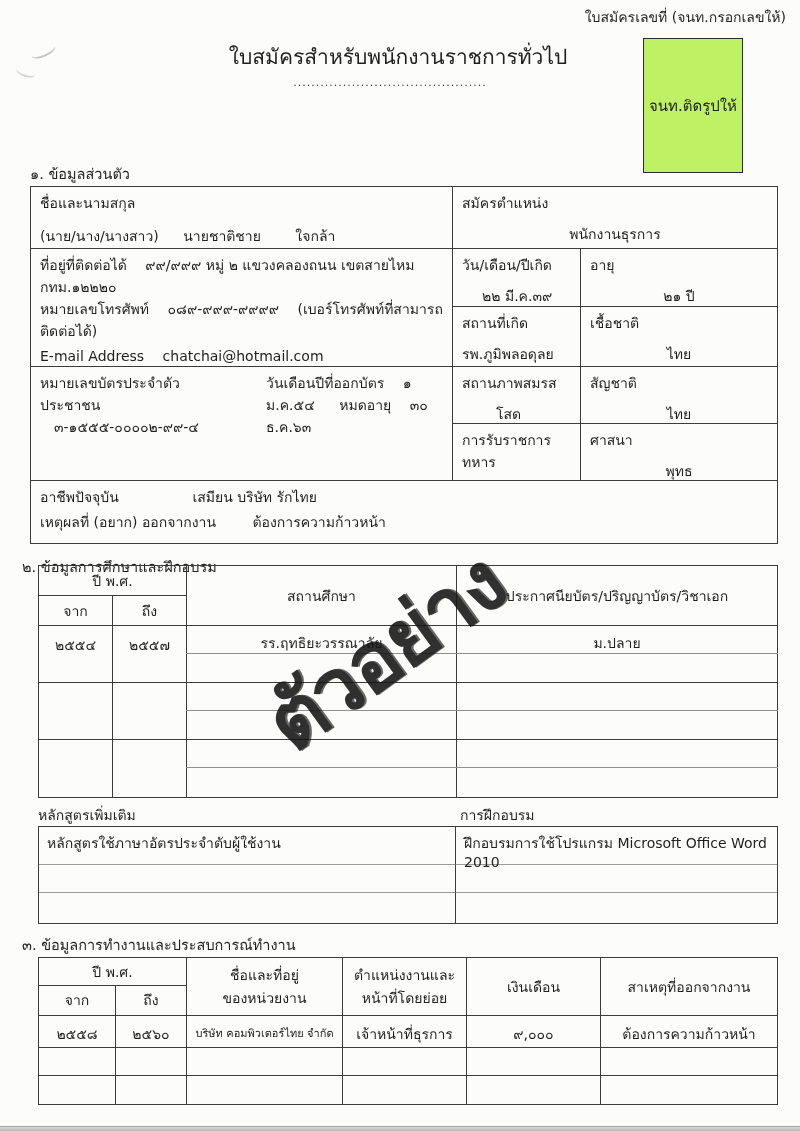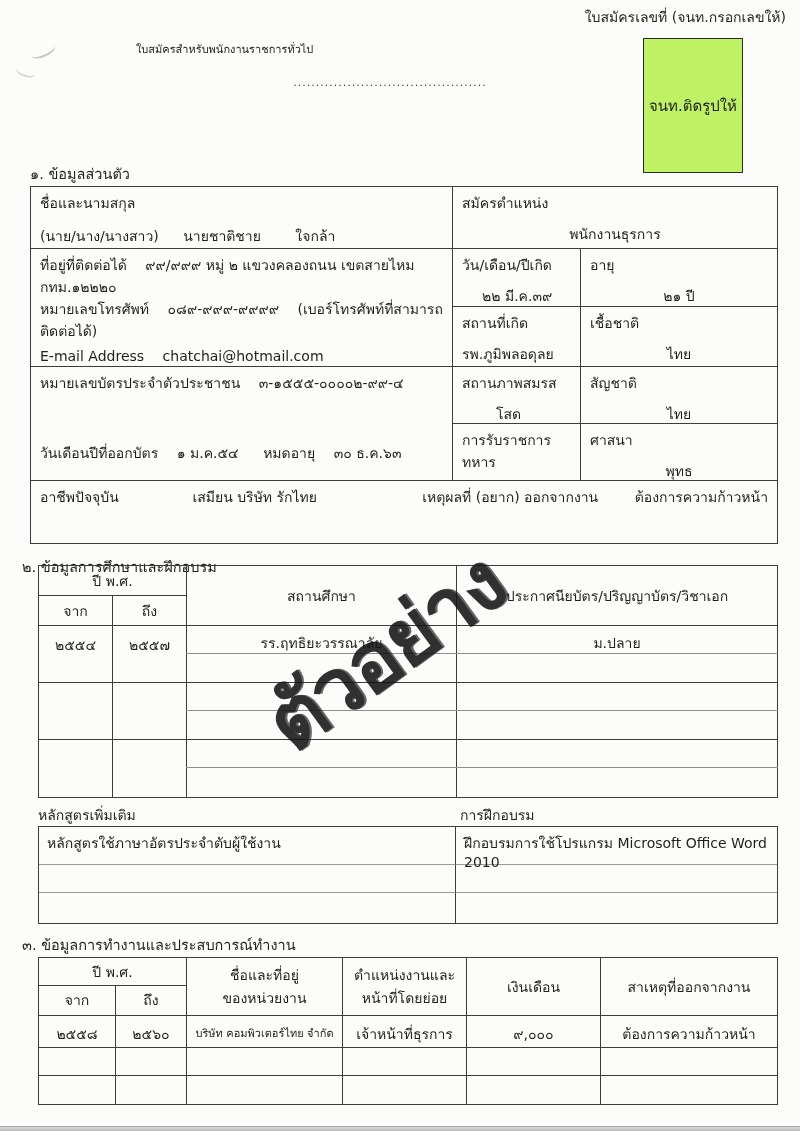--- a/index.html
+++ b/index.html
@@ -11,21 +11,21 @@
     background: #fcfcfa;
     font-family: "DejaVu Sans", "Liberation Sans", sans-serif;
     color: #1f1f1f;
     font-size: 14px;
     overflow: hidden;
   }
   .abs { position: absolute; }
 
   
   .appno { top:6px; right:14px; width:240px; text-align:right; font-size:14px; }
-  .title-wrap { top:40px; left:136px; width:500px; text-align:left; font-size:11px; }
+  .title-wrap { top:40px; left:148px; width:500px; text-align:center; font-size:21px; }
   .dots { top:76px; left:140px; width:500px; text-align:center; font-size:11px; color:#3a3a3a; letter-spacing:1px; }
   .photo-box {
     top:38px; left:643px; width:100px; height:135px;
     border:1.5px solid #2a2a2a;
     display:flex; align-items:center; justify-content:center;
     font-size:15px; background:#bef264;
   }
   .smudge1 { top:44px; left:30px; width:26px; height:13px;
     border-bottom:2px solid rgba(95,95,95,.35); border-radius:50%;
     transform:rotate(-24deg); }
@@ -47,26 +47,26 @@
     border:1.5px solid #3c3c3c;
   }
   .t1 > div { border-right:1px solid #3c3c3c; border-bottom:1px solid #3c3c3c; padding:5px 9px; position:relative; overflow:hidden; }
   .c-name   { grid-column:1; grid-row:1; }
   .c-pos    { grid-column:2 / span 2; grid-row:1; border-right:none !important; }
   .c-addr   { grid-column:1; grid-row:2 / span 2; display:flex; flex-direction:column; }
   .c-birth  { grid-column:2; grid-row:2; }
   .c-age    { grid-column:3; grid-row:2; border-right:none !important; }
   .c-bplace { grid-column:2; grid-row:3; }
   .c-race   { grid-column:3; grid-row:3; border-right:none !important; }
-  .c-idcard { grid-column:1; grid-row:4 / span 2; display:flex; flex-direction:column; justify-content:flex-start; padding-bottom:9px !important;gap:48px; }
+  .c-idcard { grid-column:1; grid-row:4 / span 2; display:flex; justify-content:flex-start; padding-bottom:9px !important;gap:48px; }
   .c-marital{ grid-column:2; grid-row:4; }
   .c-nation { grid-column:3; grid-row:4; border-right:none !important; }
   .c-milit  { grid-column:2; grid-row:5; }
   .c-relig  { grid-column:3; grid-row:5; border-right:none !important; }
-  .c-occ    { grid-column:1 / span 3; grid-row:6; border:none !important; display:flex; justify-content:space-between; padding-bottom:10px !important; }
+  .c-occ    { grid-column:1 / span 3; grid-row:6; border:none !important; display:flex; flex-direction:column; justify-content:space-between; padding-bottom:10px !important; }
 
   .cell-label { display:block; }
   .cell-value { display:block; margin-top:9px; }
   .val-center { text-align:center; }
   .val-ind20 { padding-left:20px; }
   .val-ind34 { padding-left:34px; }
   .line2 { margin-top:11px; }
   .g14 { margin-left:14px; } .g20 { margin-left:20px; }
   .g30 { margin-left:30px; } .g40 { margin-left:40px; }
   .spacer { flex:1 1 auto; }

